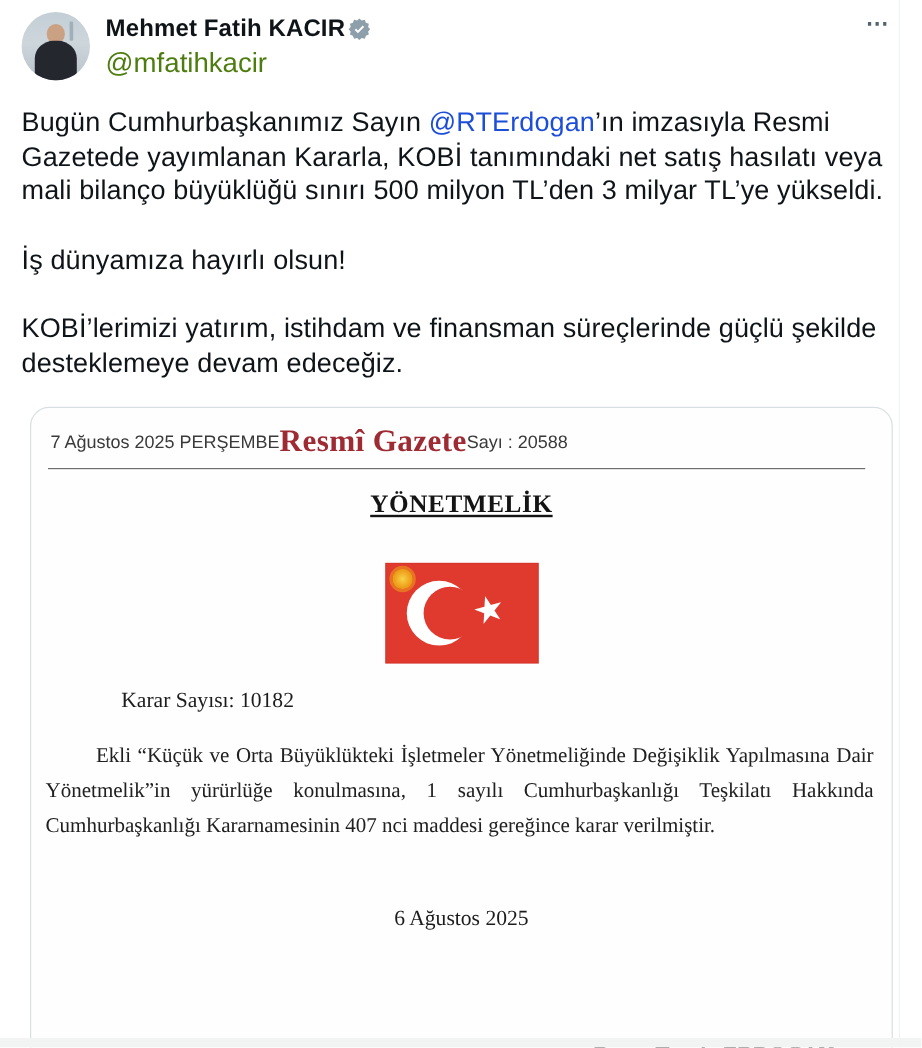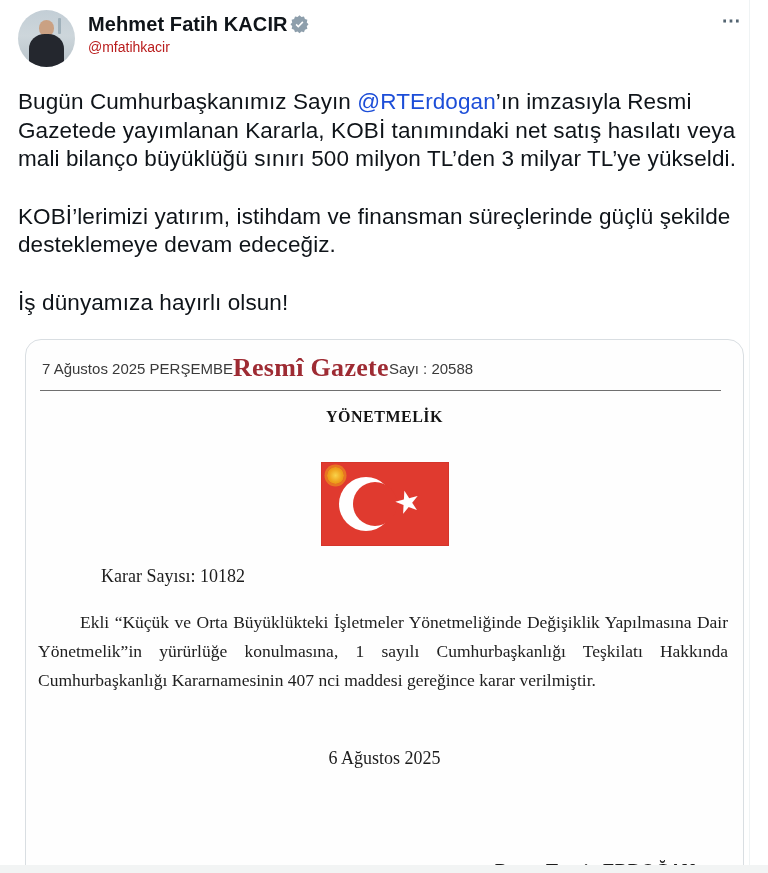--- a/index.html
+++ b/index.html
@@ -33,21 +33,21 @@
     border-radius: 45% 45% 0 0; background: #24272e;
   }
   .avatar .tower {
     position: absolute; left: 40px; top: 8px; width: 3px; height: 16px;
     background: #9fb0ba; border-radius: 1px;
   }
   .name-block { margin-left: 13px; padding-top: 3px; }
   .name-row { display: flex; align-items: center; gap: 1px; }
   .display-name { font-size: 20px; font-weight: 700; letter-spacing: 0.1px; cursor: pointer; }
   .badge { width: 21px; height: 21px; display: inline-block; }
-  .handle { font-size: 14px; color: #b91c1c; margin-top: 3px; cursor: pointer; }
+  .handle { font-size: 23px; color: #4d7c0f; margin-top: 3px; cursor: pointer; }
   .more-btn {
     position: absolute; right: 6px; top: 6px; color: #536471;
     font-size: 19px; font-weight: 700; letter-spacing: 1.5px; cursor: pointer;
     line-height: 10px;
   }
 
   
   .tweet-text { margin-top: 21px; font-size: 22.5px; line-height: 28.5px; letter-spacing: 0.1px; }
   .tweet-text p + p { margin-top: 29px; }
   .mention { color: #1d4ed8; text-decoration: none; cursor: pointer; }
@@ -68,22 +68,22 @@
   .doc-date, .doc-issue {
     font-family: "Liberation Sans", sans-serif;
     font-size: 15px; color: #3a3a3a;
   }
   .doc-title {
     font-size: 26px; font-weight: 700; color: #9e2b33;
     letter-spacing: 0.3px;
   }
   .doc-rule { border: none; border-top: 1.5px solid #6f6f6f; margin: 7px 22px 0 14px; }
   .doc-section {
-    text-align: center; font-size: 16px; font-weight: 700; color: #141414;
-    margin-top: 17px; letter-spacing: 0.5px;
+    text-align: center; font-size: 21px; font-weight: 700; color: #141414;
+    margin-top: 17px; letter-spacing: 0.5px; text-decoration: underline;
   }
 
   
   .flag-wrap { display: flex; justify-content: center; margin-top: 37px; }
   .flag {
     width: 126px; height: 82px; background: #e03a2f; position: relative;
     box-shadow: 0 0 0 1px #d5352b;
   }
   .flag .crescent-outer {
     position: absolute; left: 17px; top: 14px; width: 54px; height: 54px;
@@ -143,22 +143,22 @@
           </svg>
         </span>
       </div>
       <div class="handle">@mfatihkacir</div>
     </div>
     <div class="more-btn">⋯</div>
   </div>
 
   <div class="tweet-text">
     <p><span>Bugün Cumhurbaşkanımız Sayın </span><a class="mention">@RTErdogan</a><span>’ın imzasıyla Resmi Gazetede yayımlanan Kararla, KOBİ tanımındaki net satış hasılatı veya mali bilanço büyüklüğü sınırı 500 milyon TL’den 3 milyar TL’ye yükseldi.</span></p>
+    <p>İş dünyamıza hayırlı olsun!</p>
     <p>KOBİ’lerimizi yatırım, istihdam ve finansman süreçlerinde güçlü şekilde desteklemeye devam edeceğiz.</p>
-    <p>İş dünyamıza hayırlı olsun!</p>
   </div>
 
   <div class="media-card">
 
     <div class="doc-header">
       <span class="doc-date">7 Ağustos 2025 PERŞEMBE</span>
       <span class="doc-title">Resmî Gazete</span>
       <span class="doc-issue">Sayı : 20588</span>
     </div>
     <hr class="doc-rule">

